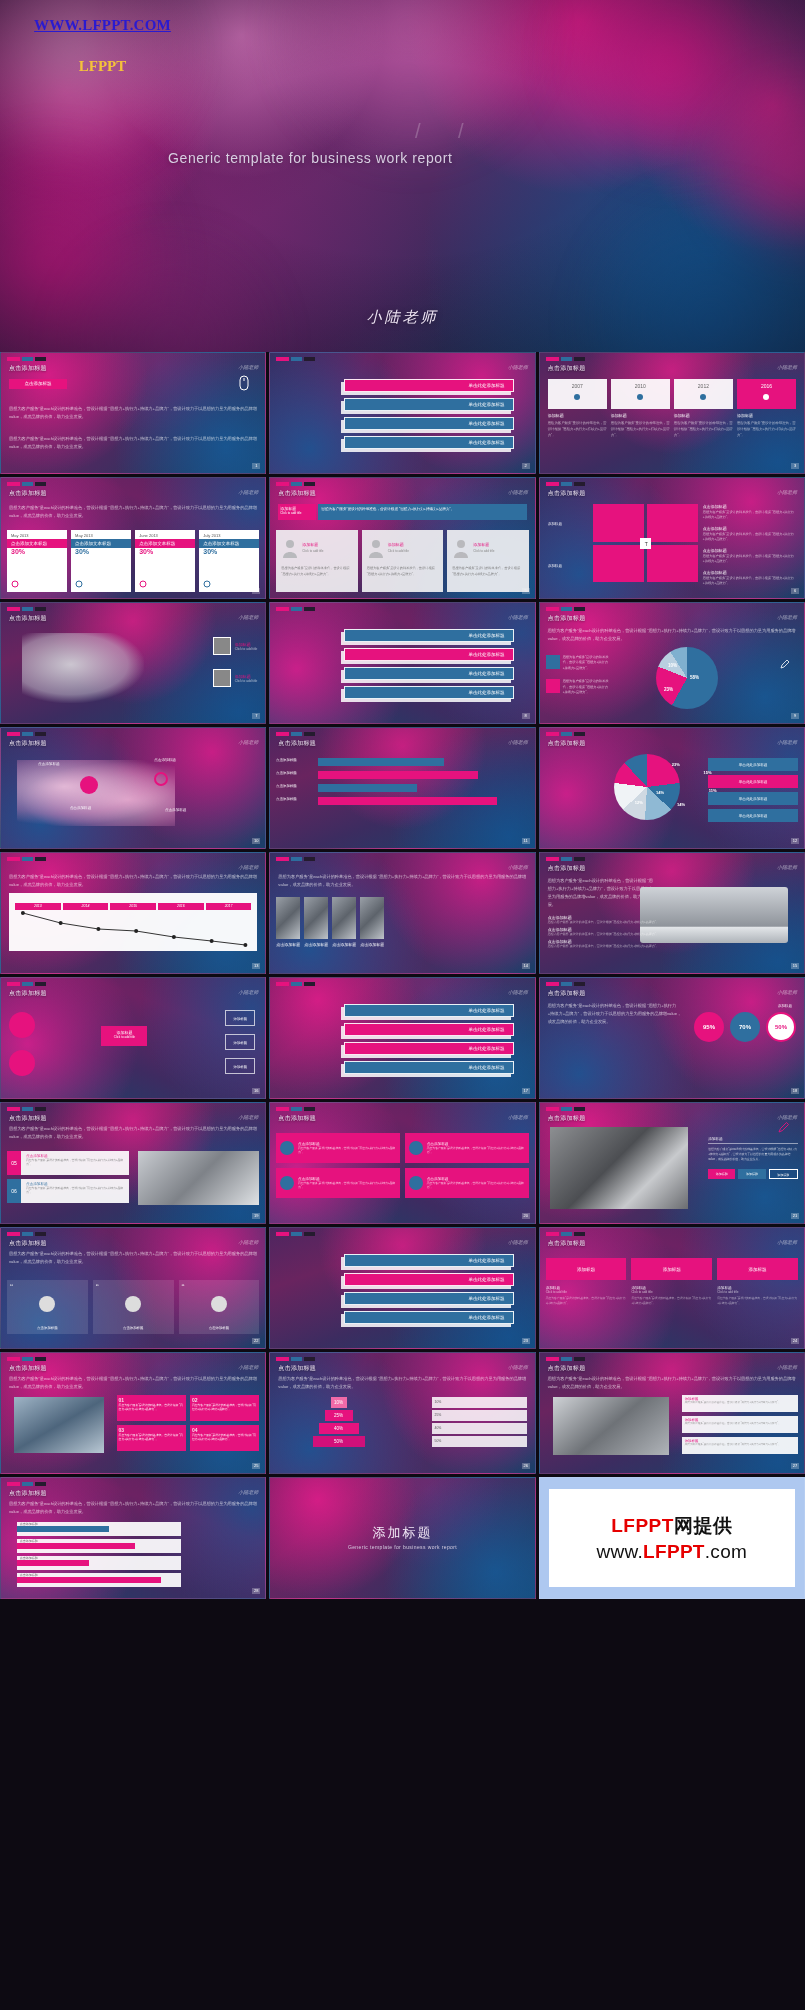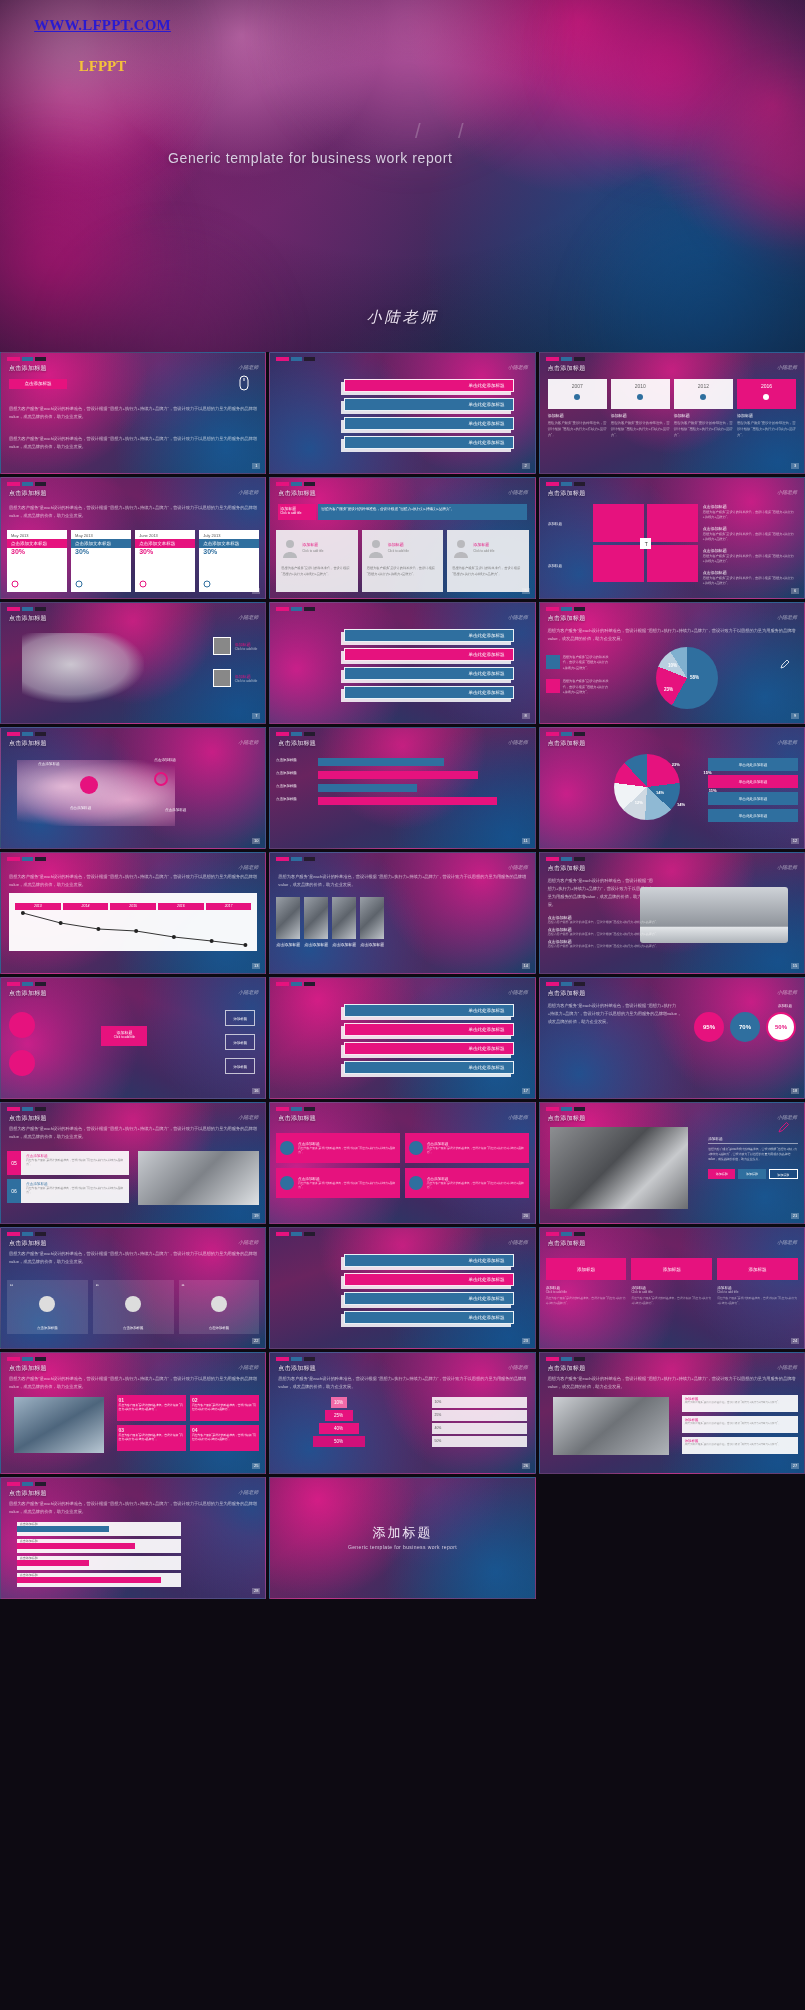--- a/index.html
+++ b/index.html
@@ -991,15 +991,21 @@
           <div style="background:rgba(255,255,255,.92);height:14px;margin-bottom:3px;position:relative">
             <div style="position:absolute;left:0;top:4px;height:6px;width:88%;background:#e6127e"></div>
             <div style="position:absolute;left:3px;top:0;font-size:3px;color:#666">点击添加标题</div>
           </div>
         </div>
       </div>
       <div class="thumb  thankyou">
         <div class="ty-t">添加标题</div>
         <div class="ty-s">Generic template for business work report</div>
       </div>
+      <div class="brandcell">
+        <div class="inner">
+          <div class="l1"><b>LFPPT</b>网提供</div>
+          <div class="l2">www.<b>LFPPT</b>.com</div>
+        </div>
+      </div>
     </div>
 
 </div>
 
 </body></html>

